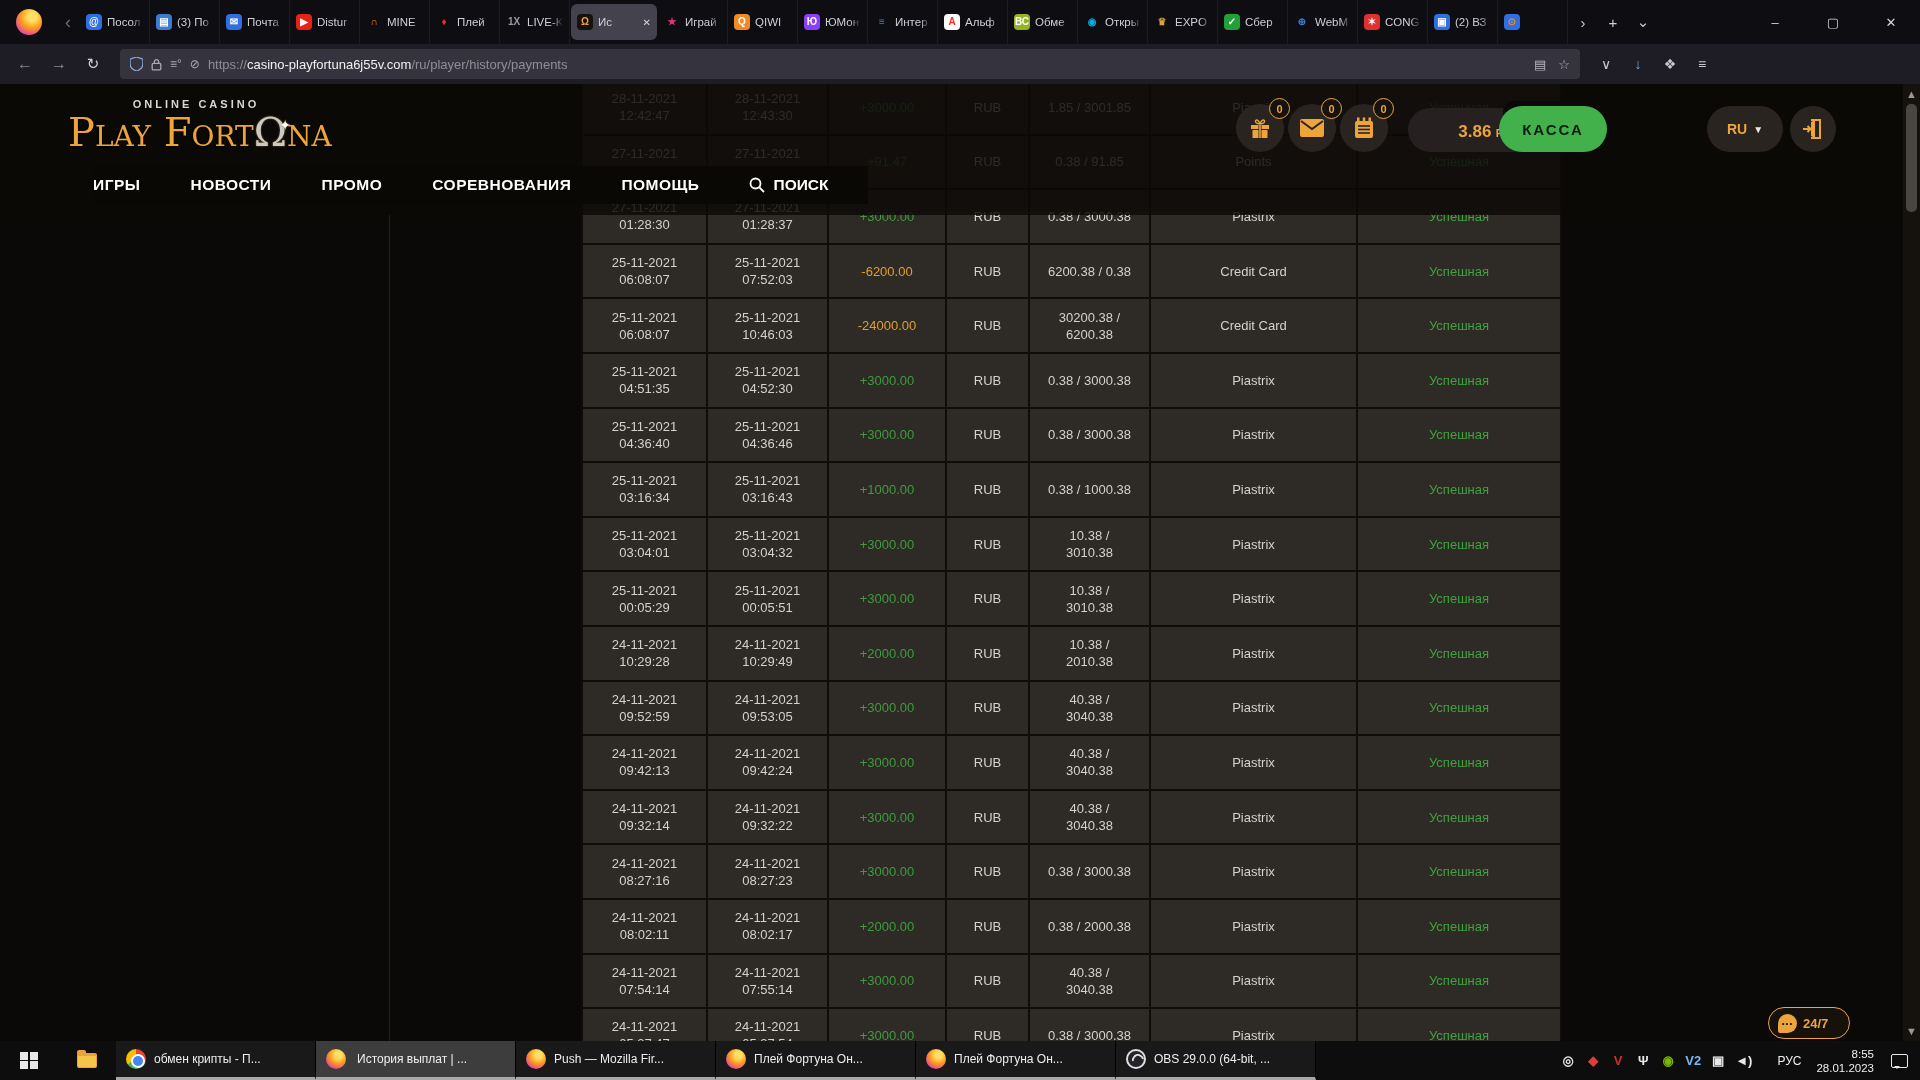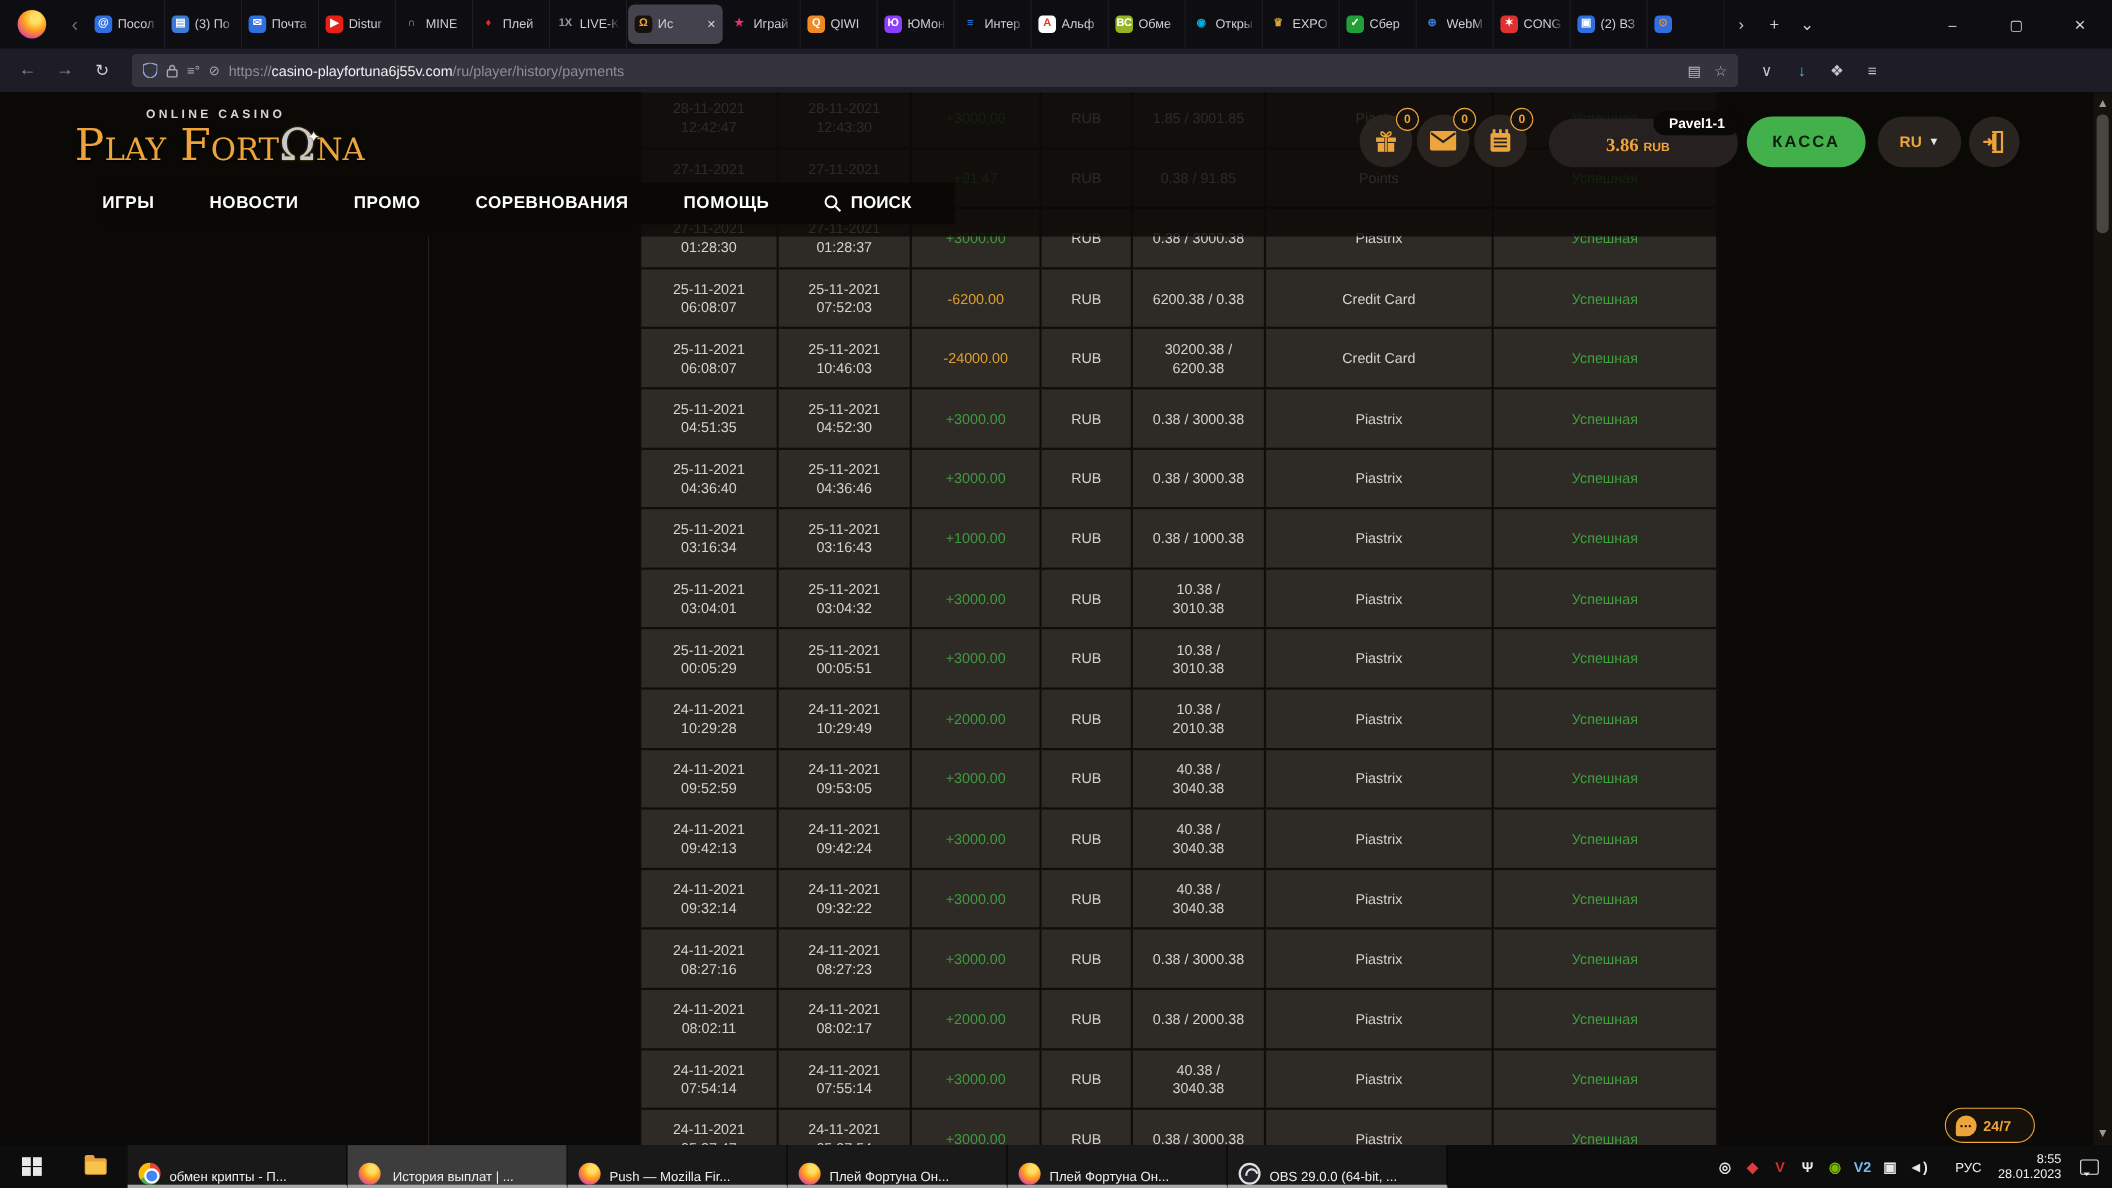--- a/index.html
+++ b/index.html
@@ -74,23 +74,23 @@
 
   .hdr-circle { position:absolute; width:48px; height:48px; top:20px; border-radius:50%; background:#2a2421;
     display:grid; place-items:center; }
   .badge { position:absolute; top:-6px; right:-6px; width:21px; height:21px; border-radius:50%;
     background:#17120d; border:1.5px solid #eda43b; color:#eda43b; font-size:11px; font-weight:bold;
     display:grid; place-items:center; }
   .user-pill { position:absolute; left:1408px; top:24px; width:172px; height:44px; border-radius:22px; background:#262120; }
   .user-name { position:absolute; top:-7px; right:-2px; background:#0b0907; border-radius:12px;
     padding:4px 14px; color:#ffffff; font-size:12.5px; font-weight:bold; }
   .user-balance { position:absolute; left:0; right:10px; top:14px; text-align:center; color:#eda43b; }
-  .user-balance .amt { font-size:17px; font-weight:bold;font-family:Liberation Serif, serif; }
+  .user-balance .amt { font-size:17px; font-weight:bold; }
   .user-balance .cur { font-size:11px; font-weight:bold; }
-  .cashier-btn { position:absolute; left:1588px; top:22px; width:108px; height:46px; border-radius:23px;
+  .cashier-btn { position:absolute; left:1499px; top:22px; width:108px; height:46px; border-radius:23px;
     background:#43b14b; border:none; color:#0c1c0c; font-size:15px; font-weight:bold; letter-spacing:2px;
     display:grid; place-items:center; font-family:inherit; }
   .lang-pill { position:absolute; left:1707px; top:22px; width:76px; height:46px; border-radius:23px; background:#2a2421;
     display:flex; align-items:center; justify-content:center; gap:6px; color:#eda43b; font-size:14px; font-weight:bold; }
   .lang-pill .chev { color:#e8e6e2; font-size:10px; }
   .logout-btn { position:absolute; left:1790px; top:22px; width:46px; height:46px; border-radius:50%; background:#2a2421;
     display:grid; place-items:center; }
 
   .chat-btn { position:absolute; left:1768px; top:923px; width:82px; height:32px; border-radius:16px;
     background:#17110b; border:1px solid #eda43b; display:flex; align-items:center; gap:6px; padding:0 9px; z-index:6; }
@@ -104,21 +104,21 @@
 
   
   .taskbar { position:absolute; left:0; top:1041px; width:1920px; height:39px; background:#0d0d0d;
     display:flex; align-items:stretch; }
   .tb-btn { width:58px; display:grid; place-items:center; }
   .win-start { width:18px; height:18px; display:grid; grid-template-columns:8px 8px; grid-template-rows:8px 8px; gap:1.5px; }
   .win-start div { background:#e8e8e8; }
   .folder-ico { position:relative; width:20px; height:15px; background:#e8a33d; border-radius:2px; }
   .folder-ico:before { content:""; position:absolute; left:0; top:-3px; width:9px; height:4px; background:#e8a33d; border-radius:2px 2px 0 0; }
   .folder-ico:after { content:""; position:absolute; left:1px; top:3px; right:1px; bottom:1px; background:#f6c44a; border-radius:1px; }
-  .tb-app { display:flex; align-items:flex-end; gap:8px; padding:0 10px; max-width:240px; min-width:200px;
+  .tb-app { display:flex; align-items:center; gap:8px; padding:0 10px; max-width:240px; min-width:200px;
     background:#191919; border-bottom:3px solid #a8a8a8; border-right:1px solid #000; }
   .tb-app.active { background:#3d3d3d;gap:11px; }
   .tb-app-label { color:#eeeeee; font-size:12px; white-space:nowrap; overflow:hidden; }
   .app-ico { width:20px; height:20px; border-radius:50%; flex:none; }
   .app-ico[data-icon="chrome"] { background:conic-gradient(#ea4335 0 33%, #4caf50 33% 66%, #fbbc05 66% 100%);
     position:relative; }
   .app-ico[data-icon="chrome"]:after { content:""; position:absolute; left:5px; top:5px; width:10px; height:10px;
     border-radius:50%; background:#4285f4; border:2px solid #fff; }
   .app-ico[data-icon="firefox"] { background:radial-gradient(circle at 62% 30%, #ffe066 0 18%, #ff9f1a 45%, #e1459c 78%, #7542e4 100%); }
   .app-ico[data-icon="obs"] { background:#23242a; border:2px solid #dfdfdf; position:relative; }

